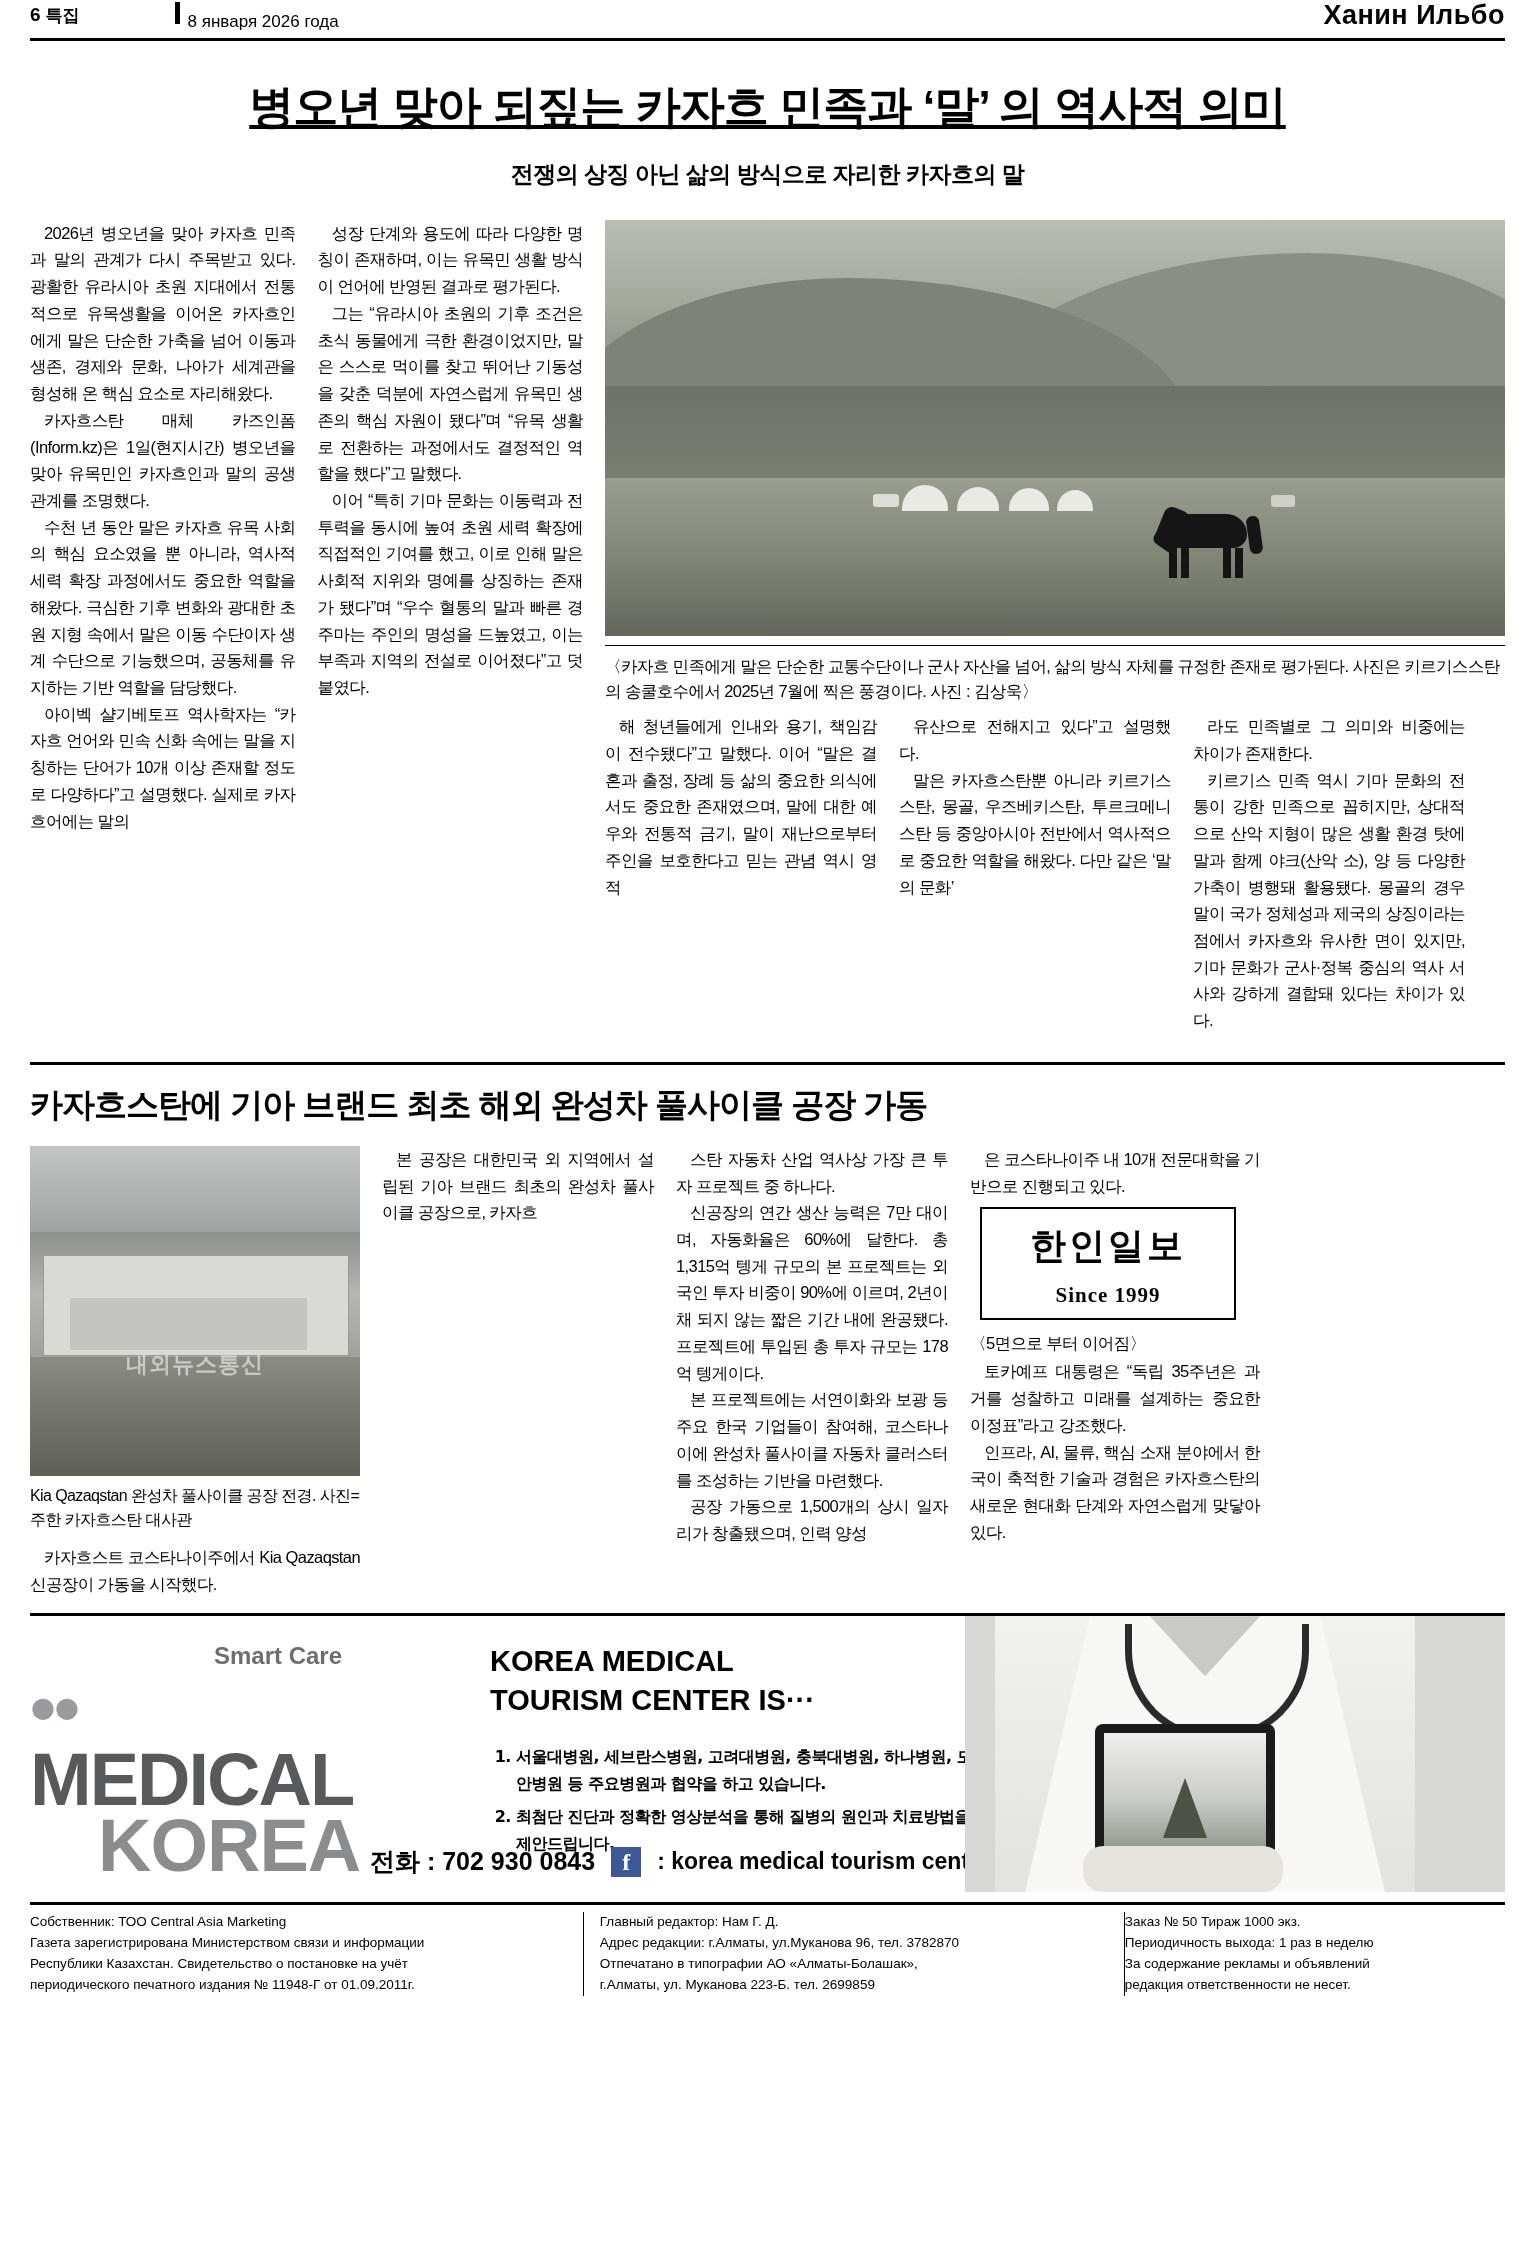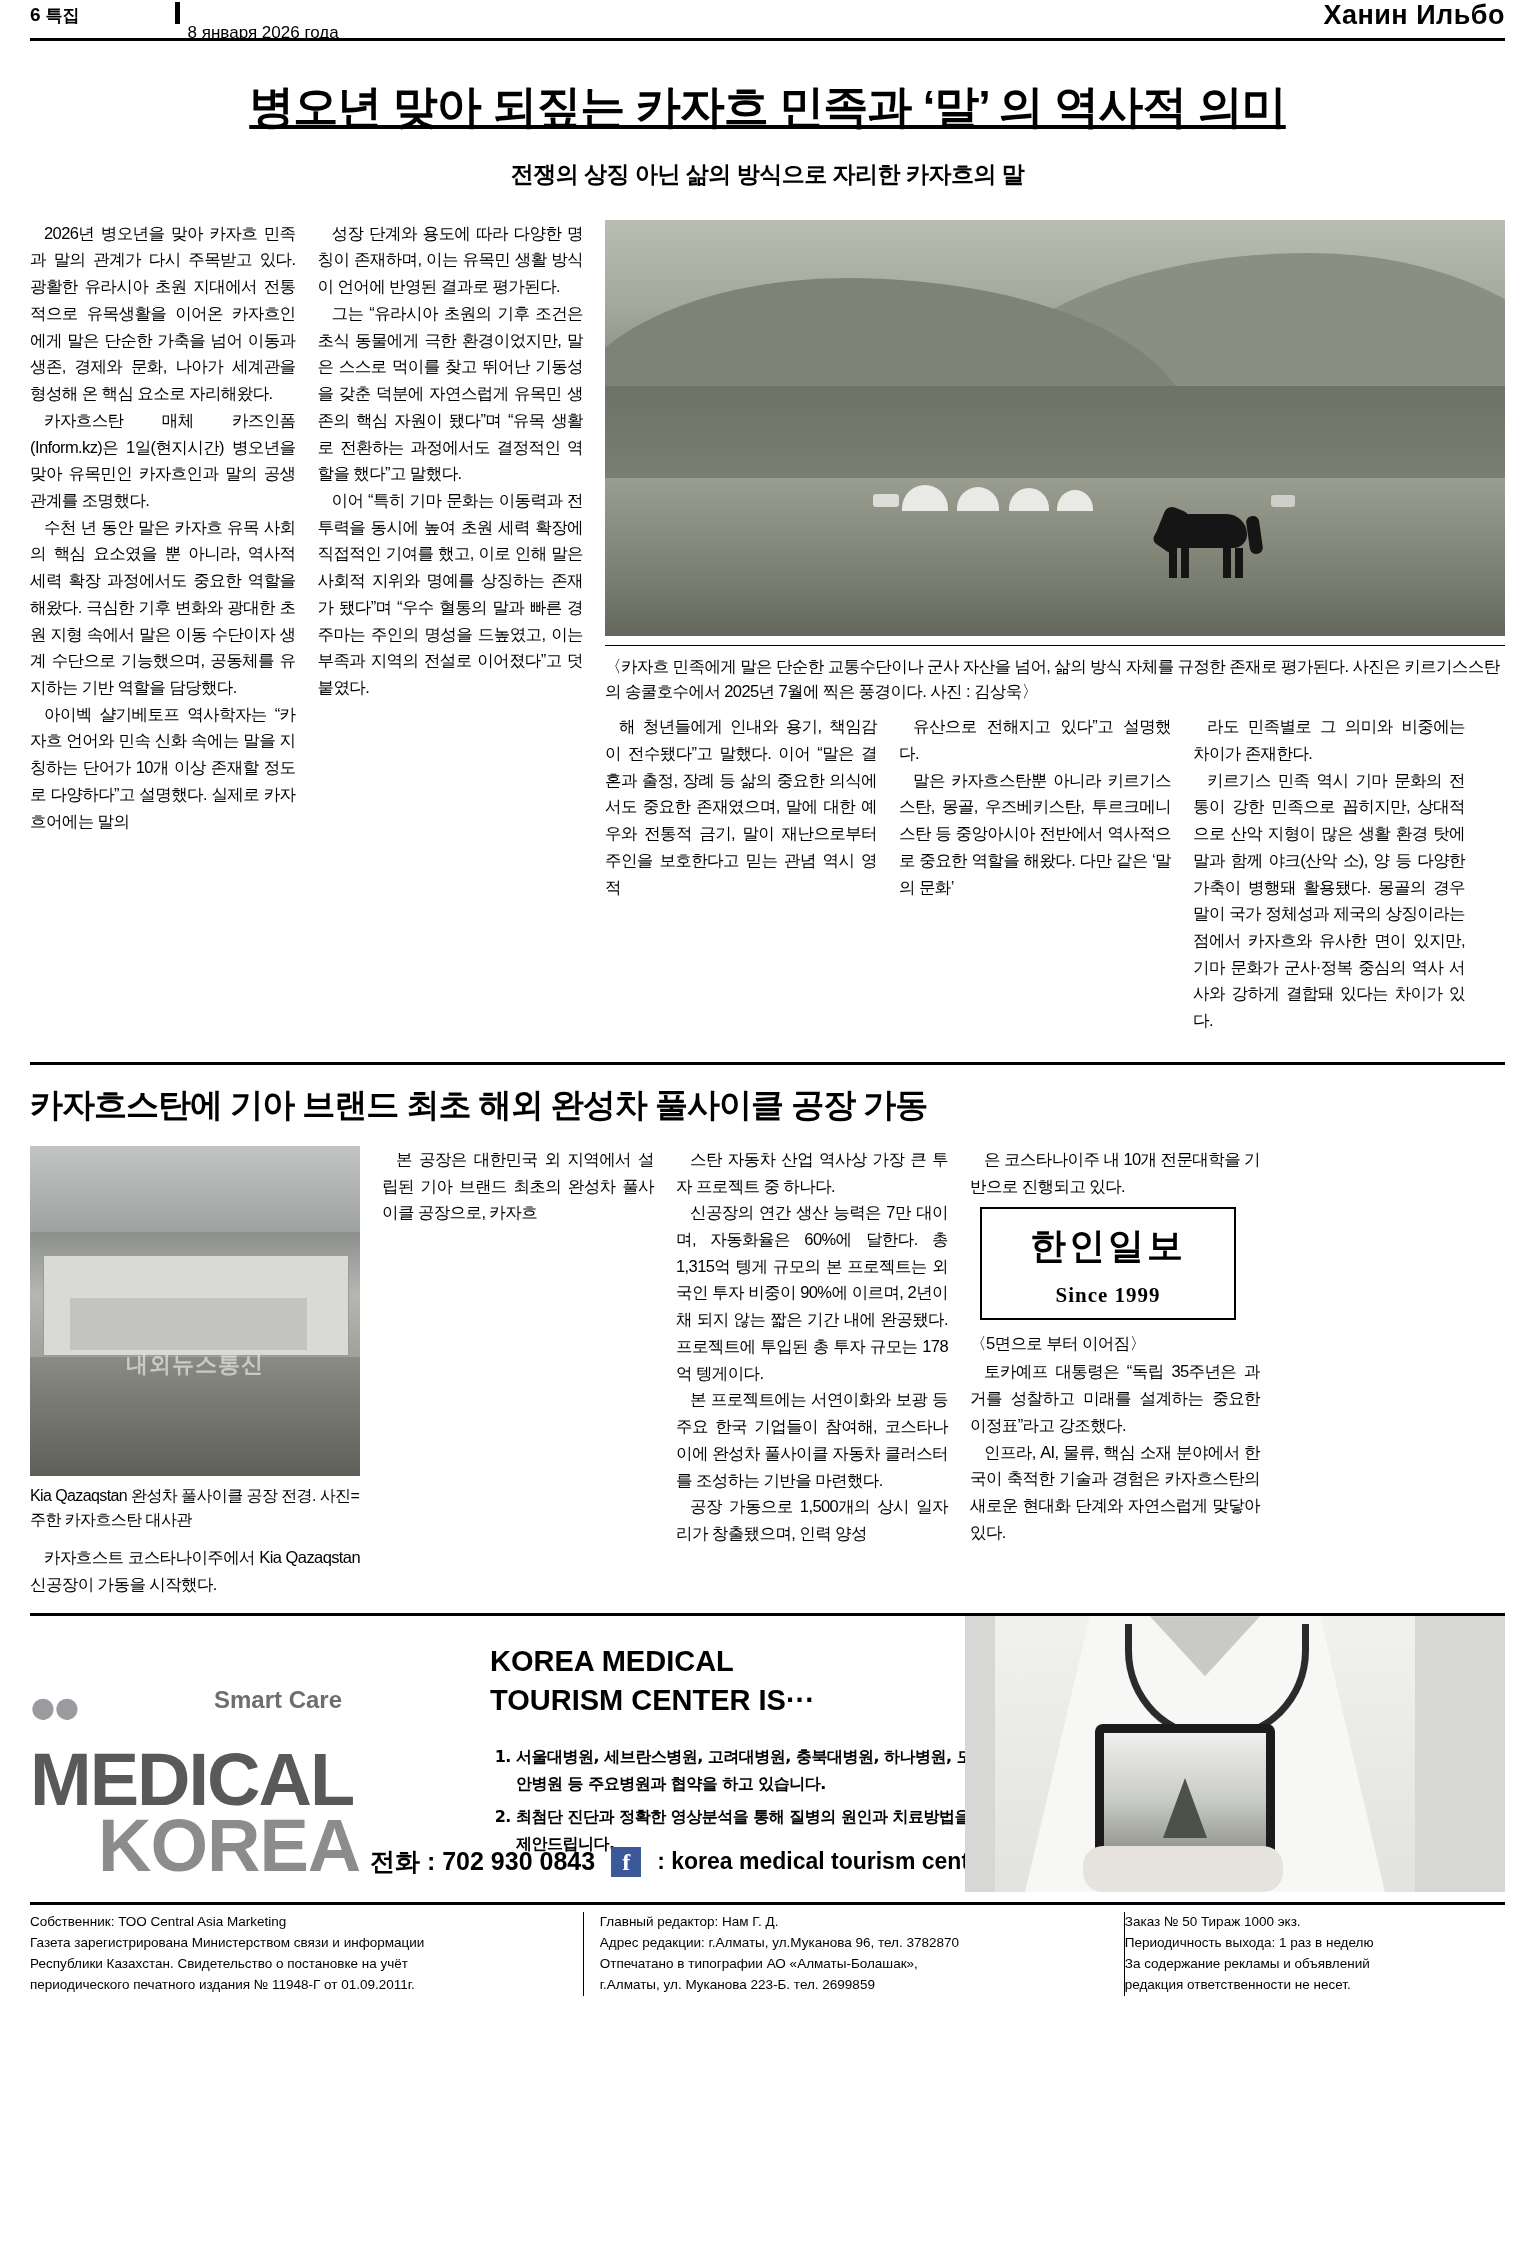--- a/index.html
+++ b/index.html
@@ -37,21 +37,21 @@
     padding-top: 4px;
     white-space: nowrap;
   }
   .page-no .label {
     font-size: 17px;
     font-weight: bold;
     margin-left: 5px;
   }
   .masthead-date {
     font-size: 17px;
-    padding-top: 23px;
+    padding-top: 12px;
     margin-left: 108px;
     position: relative;
     white-space: nowrap;
   }
   .masthead-date:before {
     content: "";
     position: absolute;
     left: -13px;
     top: 2px;
     width: 5px;
@@ -278,21 +278,21 @@
     position: relative;
     overflow: hidden;
   }
   .ad-left {
     width: 460px;
     padding-top: 28px;
     position: relative;
   }
   .ad-left .smart {
     position: absolute; right: 148px; top: 26px;
-    font-size: 24px; font-weight: bold; color: #6d6e71; margin-top: 44px;
+    font-size: 24px; font-weight: bold; color: #6d6e71;
   }
   .ad-left .medical {
     font-size: 74px; font-weight: bold; color: #58595b;
     letter-spacing: -2px; line-height: 0.95; margin-top: 30px;
   }
   .ad-left .medical .dots { color: #9a9b9e; }
   .ad-left .korea {
     font-size: 74px; font-weight: bold; color: #8b8c8e;
     letter-spacing: -1px; line-height: 1; margin-left: 68px; margin-top: -6px;
   }

